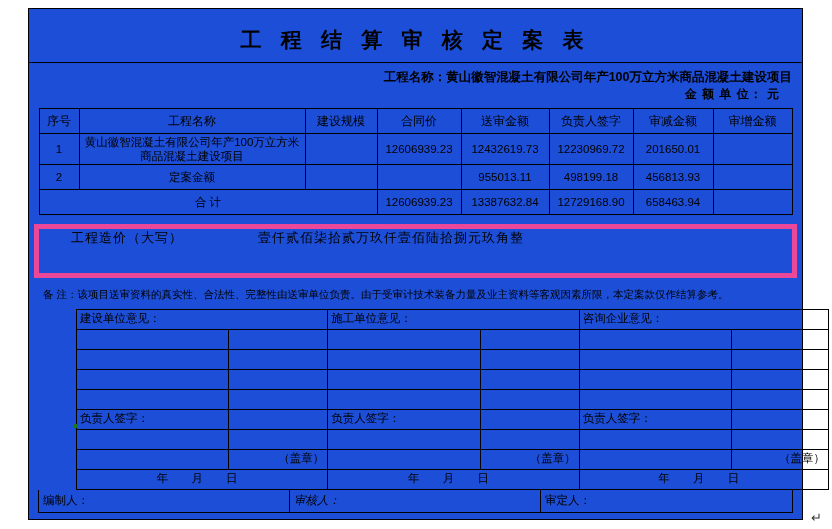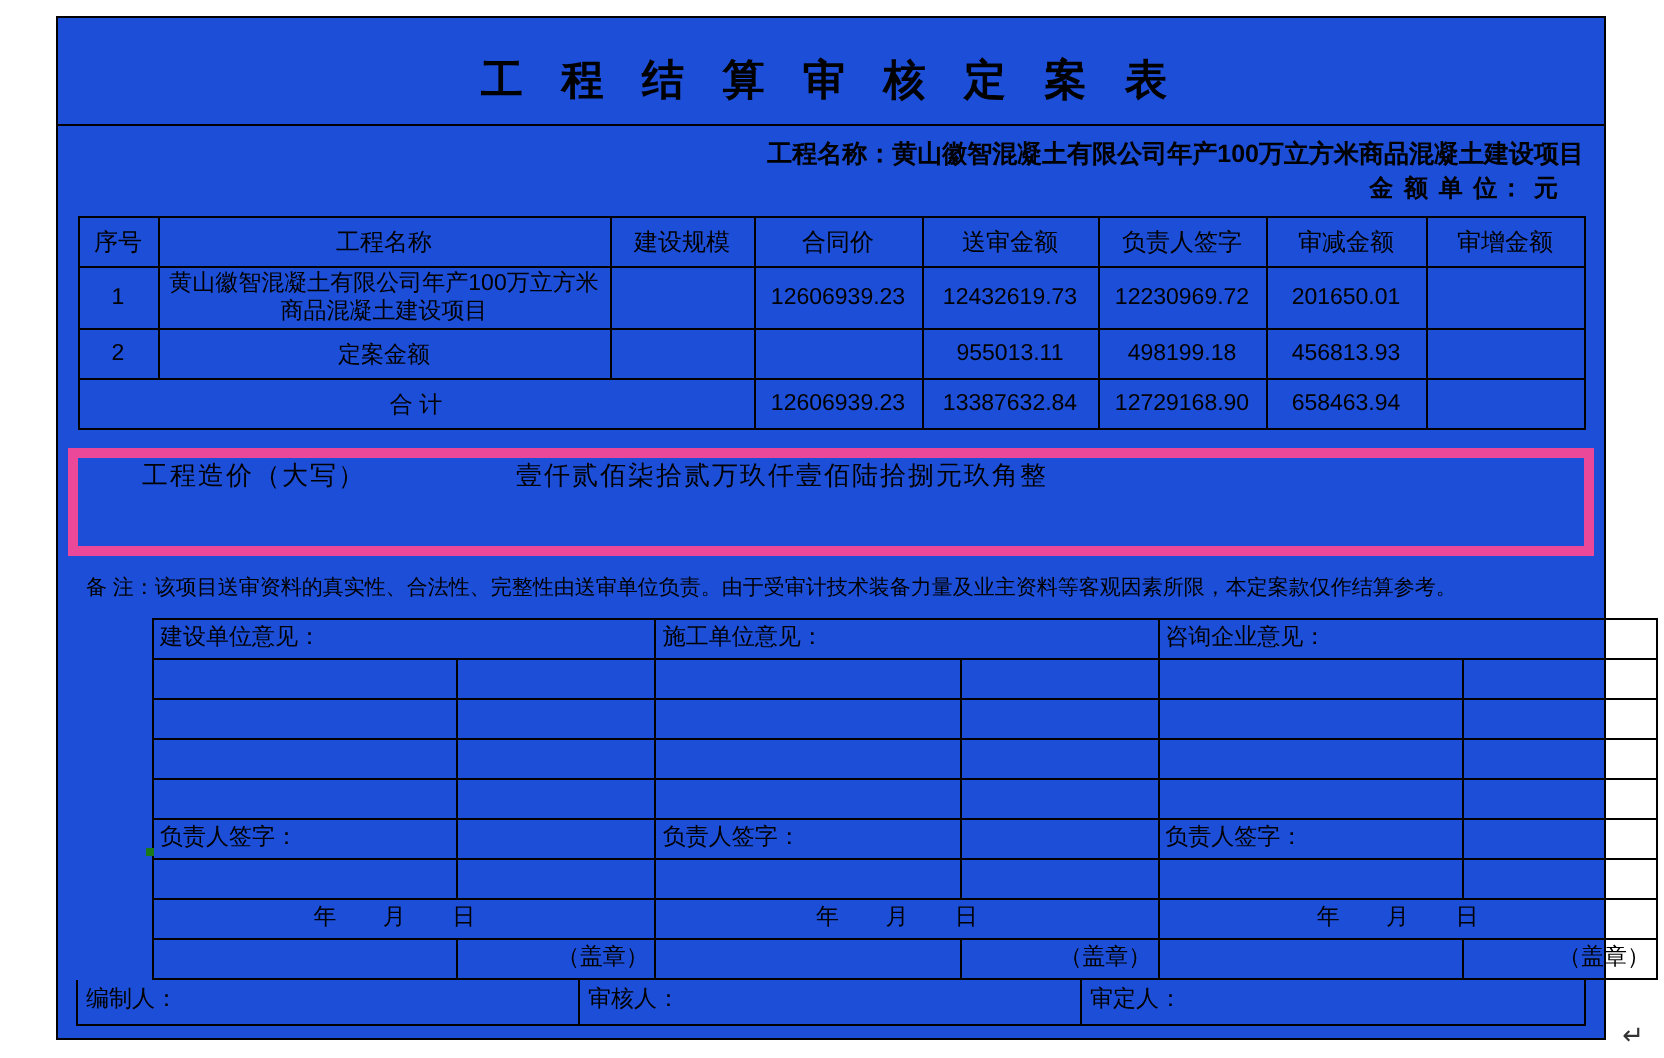--- a/index.html
+++ b/index.html
@@ -139,21 +139,21 @@
     border-top: none;
     height: 22px;
     align-items: center;
     font-size: 11.5px;
   }
   .footer div {
     box-sizing: border-box;
     padding-left: 4px;
   }
   .f1 { width: 251px; border-right: 1px solid #000; height: 100%; line-height: 20px;}
-  .f2 { width: 251px; border-right: 1px solid #000; height: 100%; line-height: 20px;}
+  .f2 { width: 251px; border-right: 1px solid #000; height: 100%; line-height: 20px; font-style: italic;}
   .f3 { width: 251px; height: 100%; line-height: 20px;}
 
   .enter-mark {
     position: absolute;
     right: 10px;
     bottom: 4px;
     font-size: 13px;
     color: #333;
   }
   .corner-dot {
@@ -297,31 +297,31 @@
           </tr>
           <tr>
             <td class="blank"></td>
               <td class="blank"></td>
             <td class="blank"></td>
               <td class="blank"></td>
             <td class="blank"></td>
               <td class="blank"></td>
           </tr>
           <tr>
+            <td class="blank"></td>
+            <td class="stamp">（盖章）</td>
+            <td class="blank"></td>
+            <td class="stamp">（盖章）</td>
+            <td class="blank"></td>
+            <td class="stamp">（盖章）</td>
+          </tr>
+          <tr>
             <td class="date" colspan="2">年      月      日</td>
             <td class="date" colspan="2">年      月      日</td>
             <td class="date" colspan="2">年      月      日</td>
-          </tr>
-          <tr>
-            <td class="blank"></td>
-            <td class="stamp">（盖章）</td>
-            <td class="blank"></td>
-            <td class="stamp">（盖章）</td>
-            <td class="blank"></td>
-            <td class="stamp">（盖章）</td>
           </tr>
         </tbody>
       </table>
     </div>
 
     <div class="footer">
       <div class="f1">编制人：</div>
       <div class="f2">审核人：</div>
       <div class="f3">审定人：</div>
     </div>

